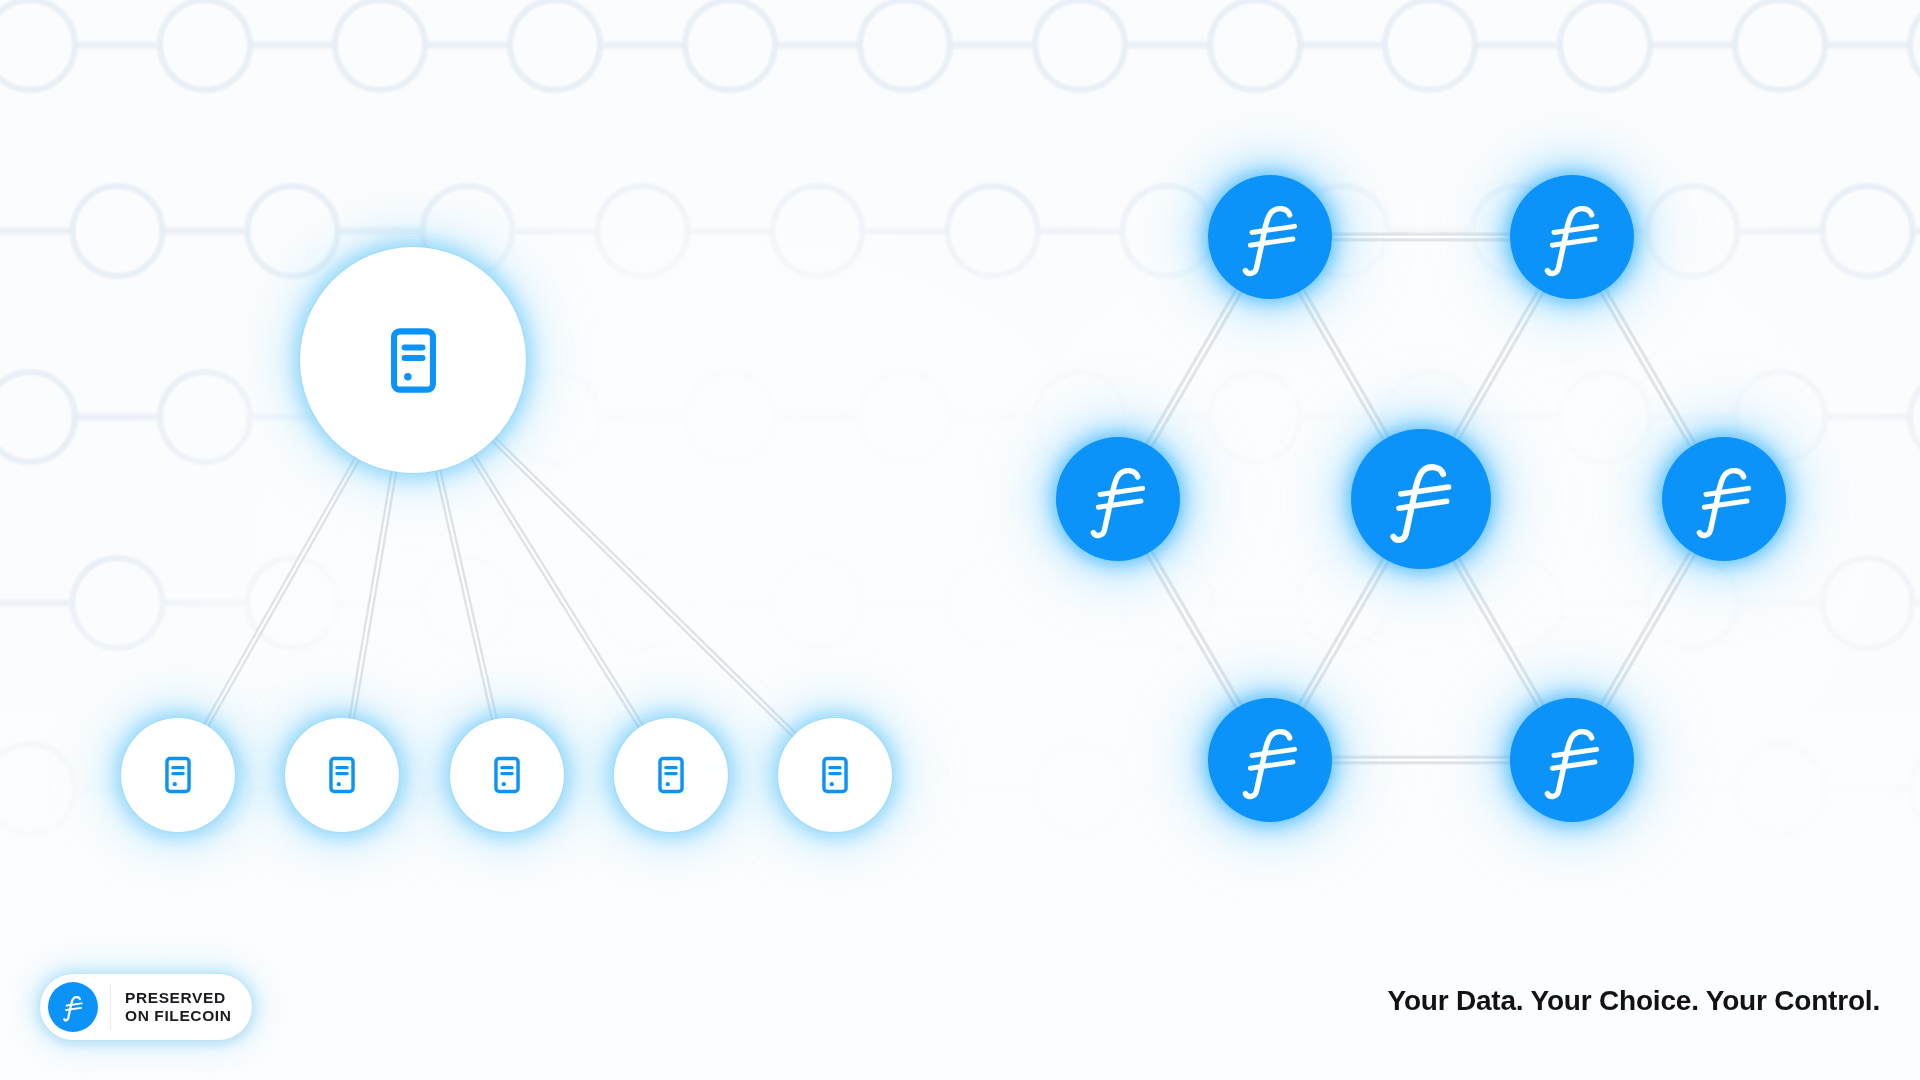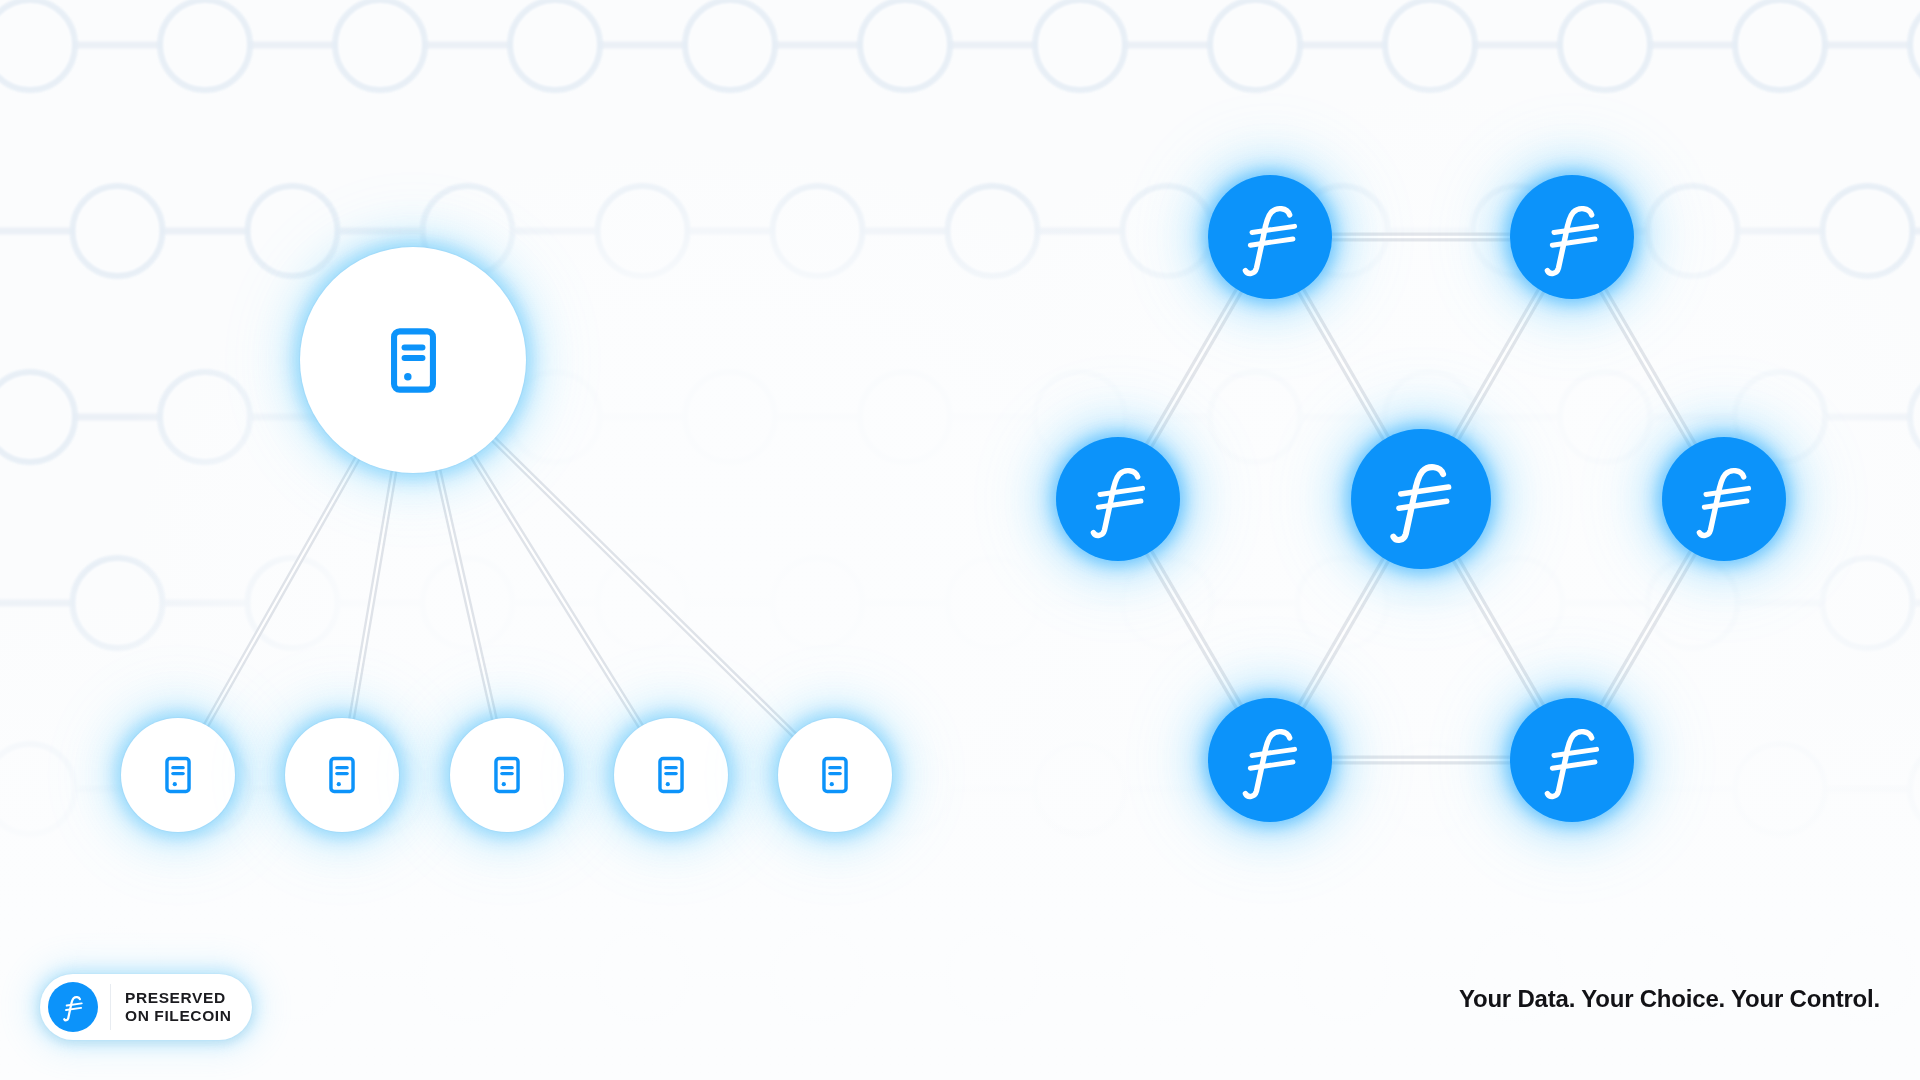--- a/index.html
+++ b/index.html
@@ -120,21 +120,21 @@
     color: #1b1b1f;
     white-space: nowrap;
   }
   #badge-text span { display: block; }
 
   
   #tagline {
     position: absolute;
     right: 40px;
     top: 985px;
-    font-size: 24px;
+    font-size: 28px;
     font-weight: bold;
     letter-spacing: -0.2px;
     color: #121216;
     white-space: nowrap;
   }
 </style>
 </head>
 <body>
 
 <div id="stage">

